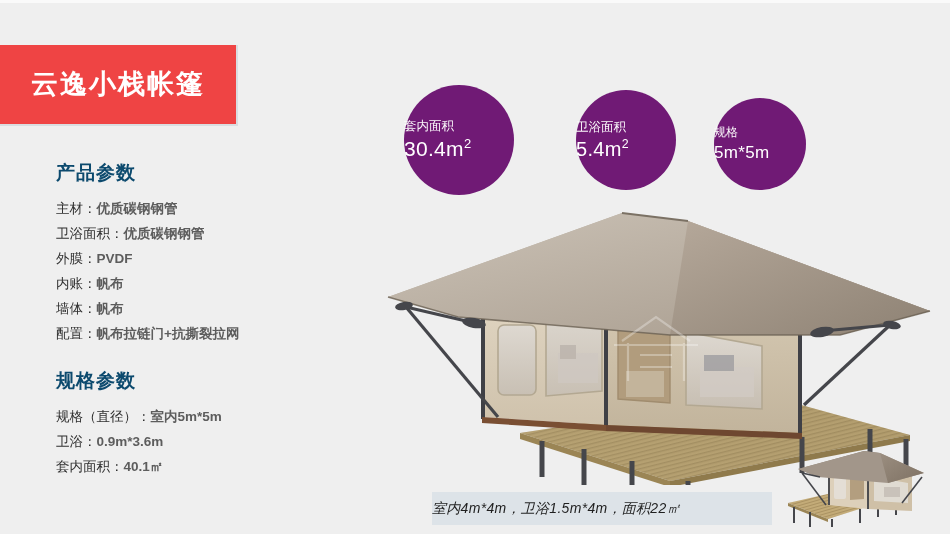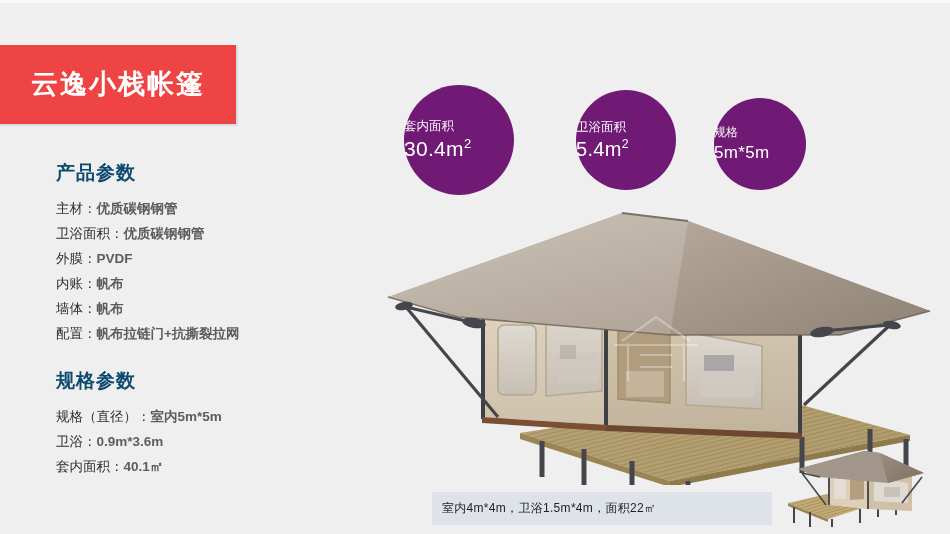--- a/index.html
+++ b/index.html
@@ -62,21 +62,21 @@
   
   .tent-stage{ position:absolute; left:370px; top:185px; width:580px; height:300px; }
   .tent-svg{ display:block; width:580px; height:300px; }
 
   
   .caption-band{
     position:absolute; left:432px; top:492px; width:340px; height:33px;
     background:#dde3e8; display:flex; align-items:center;
   }
   .caption-band .cap-text{
-    color:#1f1f1f; font-size:12px; letter-spacing:.3px; padding-left:10px; white-space:nowrap;
+    color:#1f1f1f; font-size:14px; letter-spacing:.3px; white-space:nowrap;font-style:italic;
   }
 
   
   .inset{ position:absolute; left:776px; top:443px; width:164px; height:86px; }
   .inset-svg{ display:block; width:164px; height:86px; }
 </style>
 </head>
 <body>
 
 <div class="page">

